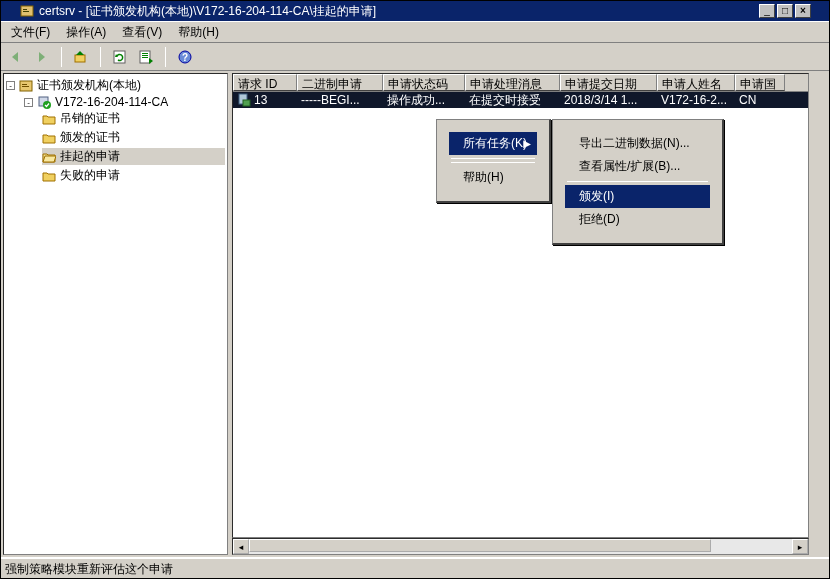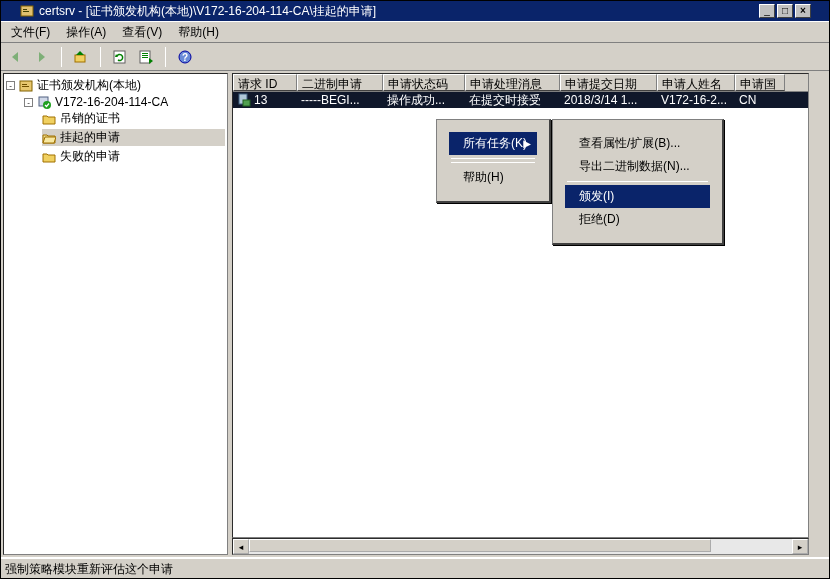--- a/index.html
+++ b/index.html
@@ -166,20 +166,30 @@
                   <div class="node">
                 <span class="ficon">
                       <svg width="14" height="12">
                         <path d="M1 3 h4 l1 1 h7 v7 h-12 z" fill="#f0d060" stroke="#a07000"></path>
                       </svg>
                     </span>
                 <span class="label">吊销的证书</span>
               </div>
                 </li>
               <li>
+                  <div class="node">
+                <span class="ficon">
+                      <svg width="14" height="12">
+                        <path d="M1 3 h4 l1 1 h7 v7 h-12 z" fill="#f0d060" stroke="#a07000"></path>
+                      </svg>
+                    </span>
+                <span class="label">颁发的证书</span>
+              </div>
+                </li>
+              <li>
                   <div class="node selected">
                 <span class="ficon">
                       <svg width="14" height="12">
                         <path d="M1 3 h4 l1 1 h7 v7 h-12 z" fill="#f0e090" stroke="#a07000"></path>
                         <path d="M1 11 L3 5 h11 l-2 6 z" fill="#f8e8a0" stroke="#a07000"></path>
                       </svg>
                     </span>
                 <span class="label">挂起的申请</span>
               </div>
                 </li>
@@ -264,24 +274,24 @@
   </div>
   <div class="ctx-sep"></div>
   <div class="ctx-sep"></div>
   <div class="ctx-item">
       <span>帮助(H)</span>
     </div>
 </div>
 
 <div class="ctxmenu" style="left:551px; top:118px; width:172px;">
   <div class="ctx-item">
+      <span>导出二进制数据(N)...</span>
+    </div>
+  <div class="ctx-item">
       <span>查看属性/扩展(B)...</span>
-    </div>
-  <div class="ctx-item">
-      <span>导出二进制数据(N)...</span>
     </div>
   <div class="ctx-sep"></div>
   <div class="ctx-item hl">
       <span>颁发(I)</span>
     </div>
   <div class="ctx-item">
       <span>拒绝(D)</span>
     </div>
 </div>
 

